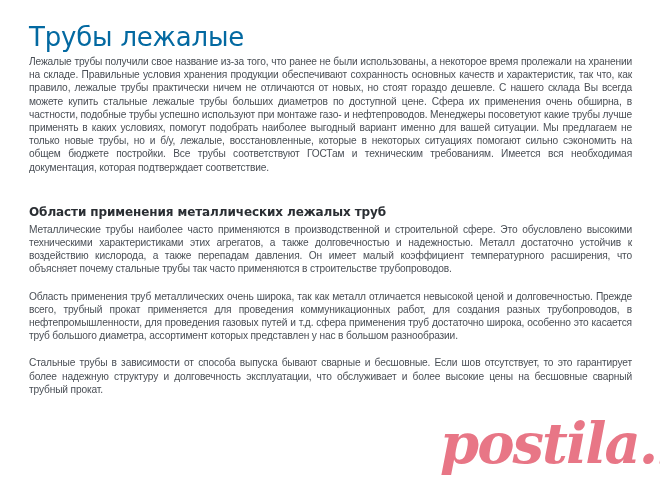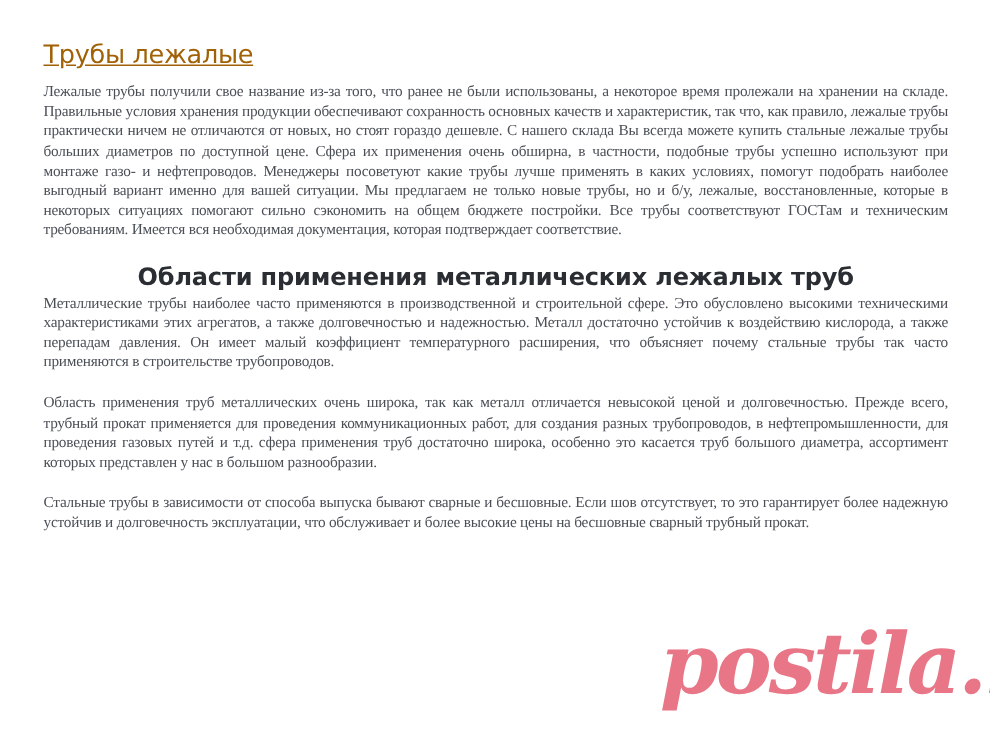--- a/index.html
+++ b/index.html
@@ -14,46 +14,44 @@
     overflow: hidden;
   }
   .page {
     position: absolute;
     left: 29px;
     top: 24px;
     width: 603px;
   }
   .title {
     font-family: "DejaVu Sans", sans-serif;
-    font-size: 17px;
+    font-size: 26px;
     font-weight: normal;
-    color: #a16207;
+    color: #0369a1;
     margin: 0 0 5px 0;
     line-height: 26px;
     letter-spacing: -0.2px;
-    text-decoration: underline;
   }
   .para {
-    font-family: Liberation Serif, serif;
+    font-family: Liberation Sans, sans-serif;
     font-size: 10.2px;
     color: #4a4f56;
     line-height: 13.2px;
     text-align: justify;
     margin: 0;
     letter-spacing: -0.15px;
   }
   .subtitle {
     font-family: "DejaVu Sans", sans-serif;
-    font-size: 16px;
+    font-size: 12px;
     font-weight: bold;
     color: #2a2e33;
-    margin: 16px 0 3px 0;
+    margin: 30px 0 3px 0;
     line-height: 16px;
     letter-spacing: -0.1px;
-    text-align: center;
   }
   .gap {
     margin-top: 14px;
   }
   .watermark {
     position: absolute;
     left: 440px;
     top: 408px;
     font-family: "DejaVu Serif", serif;
     font-style: italic;
@@ -68,16 +66,16 @@
 </head>
 <body>
 
 <div class="page">
   <h1 class="title">Трубы лежалые</h1>
   <p class="para">Лежалые трубы получили свое название из-за того, что ранее не были использованы, а некоторое время пролежали на хранении на складе. Правильные условия хранения продукции обеспечивают сохранность основных качеств и характеристик, так что, как правило, лежалые трубы практически ничем не отличаются от новых, но стоят гораздо дешевле. С нашего склада Вы всегда можете купить стальные лежалые трубы больших диаметров по доступной цене. Сфера их применения очень обширна, в частности, подобные трубы успешно используют при монтаже газо- и нефтепроводов. Менеджеры посоветуют какие трубы лучше применять в каких условиях, помогут подобрать наиболее выгодный вариант именно для вашей ситуации. Мы предлагаем не только новые трубы, но и б/у, лежалые, восстановленные, которые в некоторых ситуациях помогают сильно сэкономить на общем бюджете постройки. Все трубы соответствуют ГОСТам и техническим требованиям. Имеется вся необходимая документация, которая подтверждает соответствие.</p>
 
   <h2 class="subtitle">Области применения металлических лежалых труб</h2>
   <p class="para">Металлические трубы наиболее часто применяются в производственной и строительной сфере. Это обусловлено высокими техническими характеристиками этих агрегатов, а также долговечностью и надежностью. Металл достаточно устойчив к воздействию кислорода, а также перепадам давления. Он имеет малый коэффициент температурного расширения, что объясняет почему стальные трубы так часто применяются в строительстве трубопроводов.</p>
   <p class="para gap">Область применения труб металлических очень широка, так как металл отличается невысокой ценой и долговечностью. Прежде всего, трубный прокат применяется для проведения коммуникационных работ, для создания разных трубопроводов, в нефтепромышленности, для проведения газовых путей и т.д.  сфера применения труб достаточно широка, особенно это касается труб большого диаметра, ассортимент которых представлен у нас в большом разнообразии.</p>
-  <p class="para gap">Стальные трубы в зависимости от способа выпуска бывают сварные и бесшовные. Если шов отсутствует, то это гарантирует более надежную устойчив и долговечность эксплуатации, что обслуживает и более высокие цены на бесшовные сварный трубный прокат.</p>
+  <p class="para gap">Стальные трубы в зависимости от способа выпуска бывают сварные и бесшовные. Если шов отсутствует, то это гарантирует более надежную структуру и долговечность эксплуатации, что обслуживает и более высокие цены на бесшовные сварный трубный прокат.</p>
 </div>
 
 <div class="watermark">postila.ru</div>
 
 </body></html>

